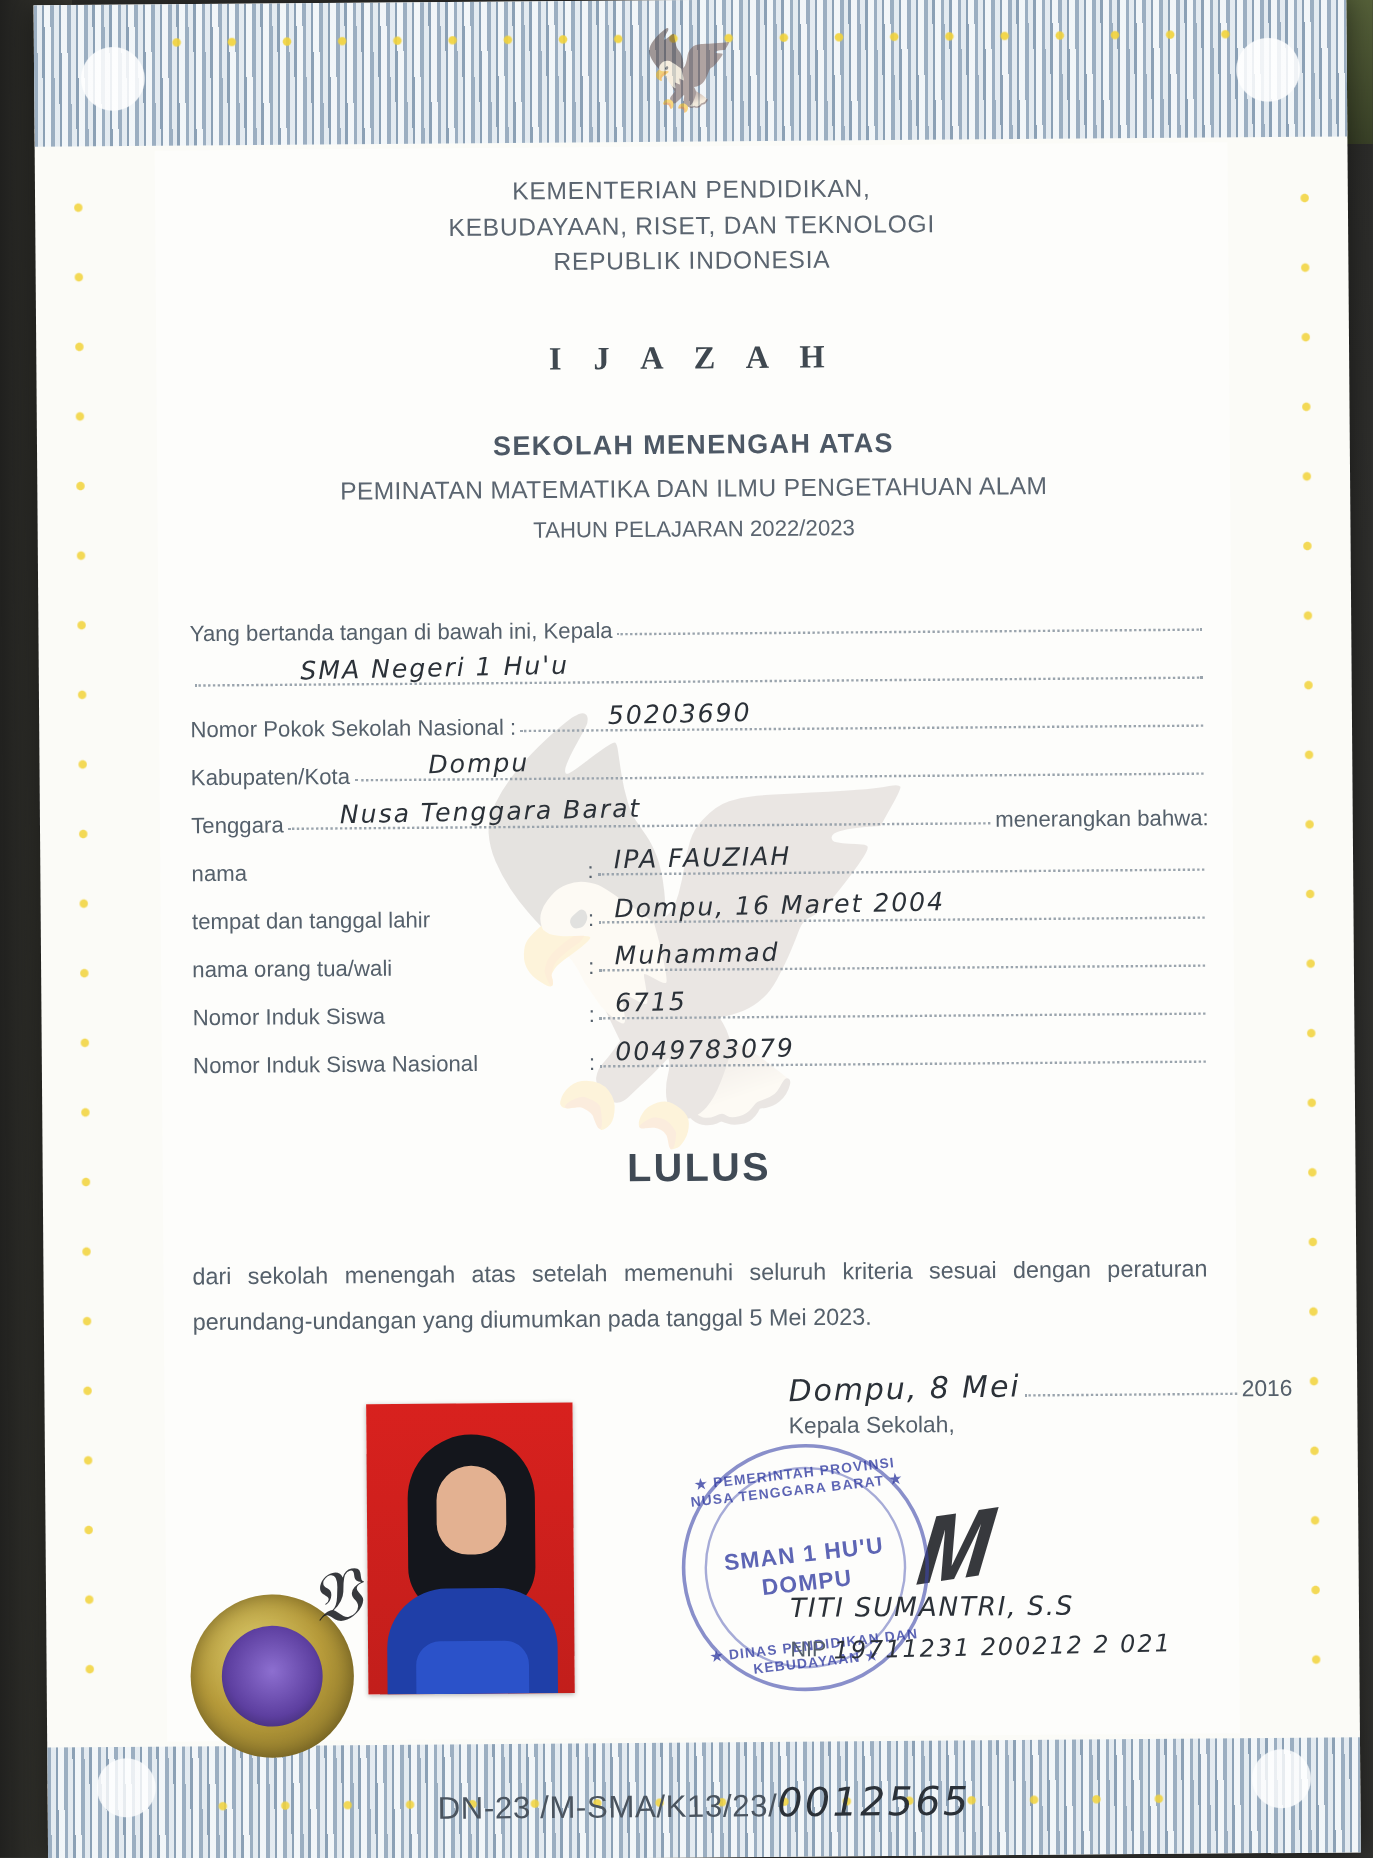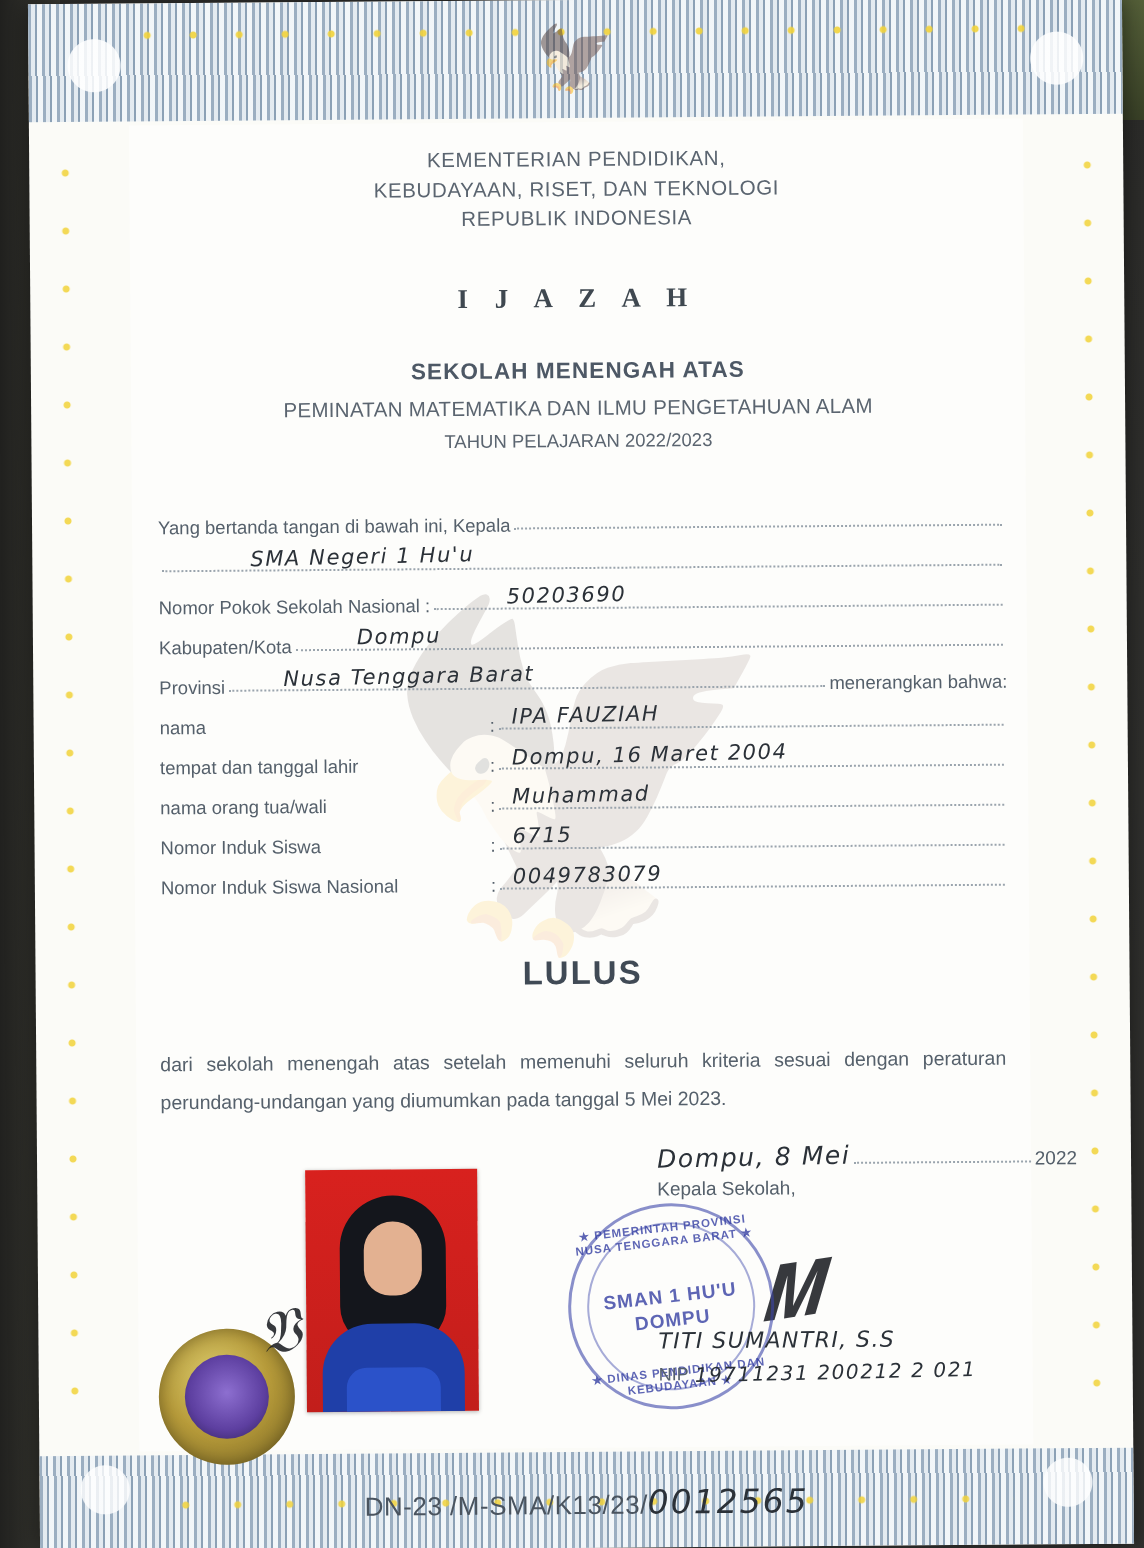--- a/index.html
+++ b/index.html
@@ -458,21 +458,21 @@
           <span class="hand hw-abs" style="left:348px;">50203690</span>
         </div>
 
         <div class="row">
           <span class="lbl">Kabupaten/Kota</span>
           <span class="dots-fill"></span>
           <span class="hand hw-abs" style="left:198px;">Dompu</span>
         </div>
 
         <div class="row">
-          <span class="lbl">Provinsi</span>
+          <span class="lbl">Tenggara</span>
           <span class="dots-fill"></span>
           <span class="lbl">menerangkan bahwa:</span>
           <span class="hand hw-abs" style="left:124px;">Nusa  Tenggara  Barat</span>
         </div>
 
         <div class="row">
           <span class="lbl" style="min-width:330px;">nama</span>
           <span class="lbl colon">:</span>
           <span class="dots-fill"></span>
           <span class="hand hw-abs" style="left:352px;">IPA  FAUZIAH</span>
@@ -535,21 +535,21 @@
             <div>SMAN 1 HU'U</div>
             <div>DOMPU</div>
           </div>
           <div class="stamp-arc-bot">★ DINAS PENDIDIKAN DAN KEBUDAYAAN ★</div>
         </div>
 
         <div class="sig-right">
           <div class="place-date">
             <span class="hand">Dompu,  8  Mei</span>
             <span class="dots-fill" style="min-width:48px;"></span>
-            <span>2022</span>
+            <span>2016</span>
           </div>
           <div class="kepsek">Kepala Sekolah,</div>
           <div class="sig-name">TITI  SUMANTRI, S.S</div>
           <div class="nip">
             <span>NIP</span>
             <span class="hand">19711231  200212  2 021</span>
           </div>
         </div>
 
       </div>

